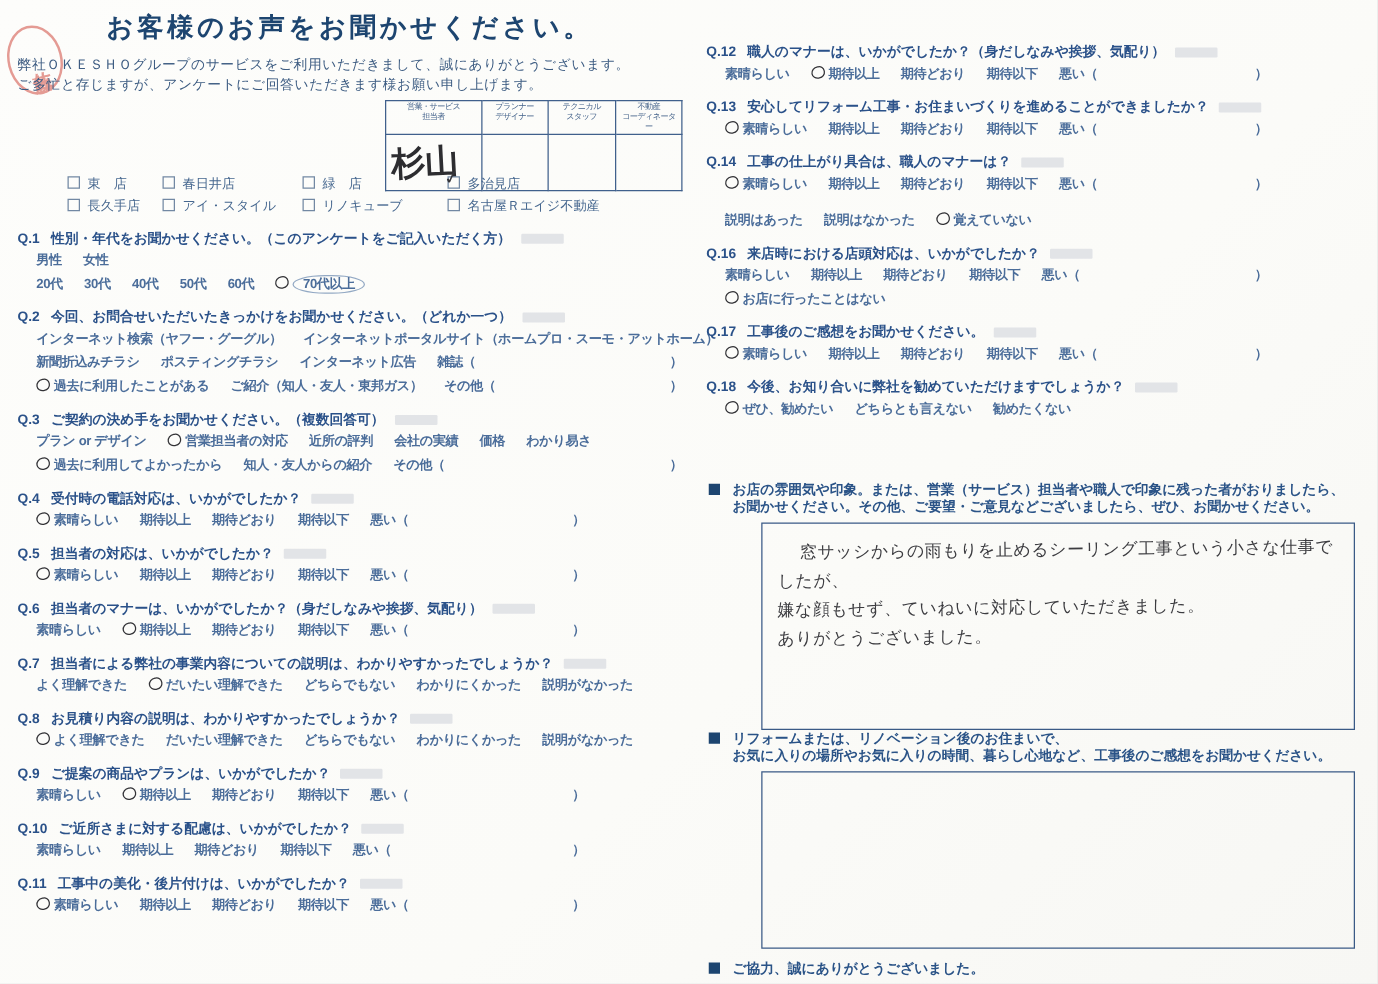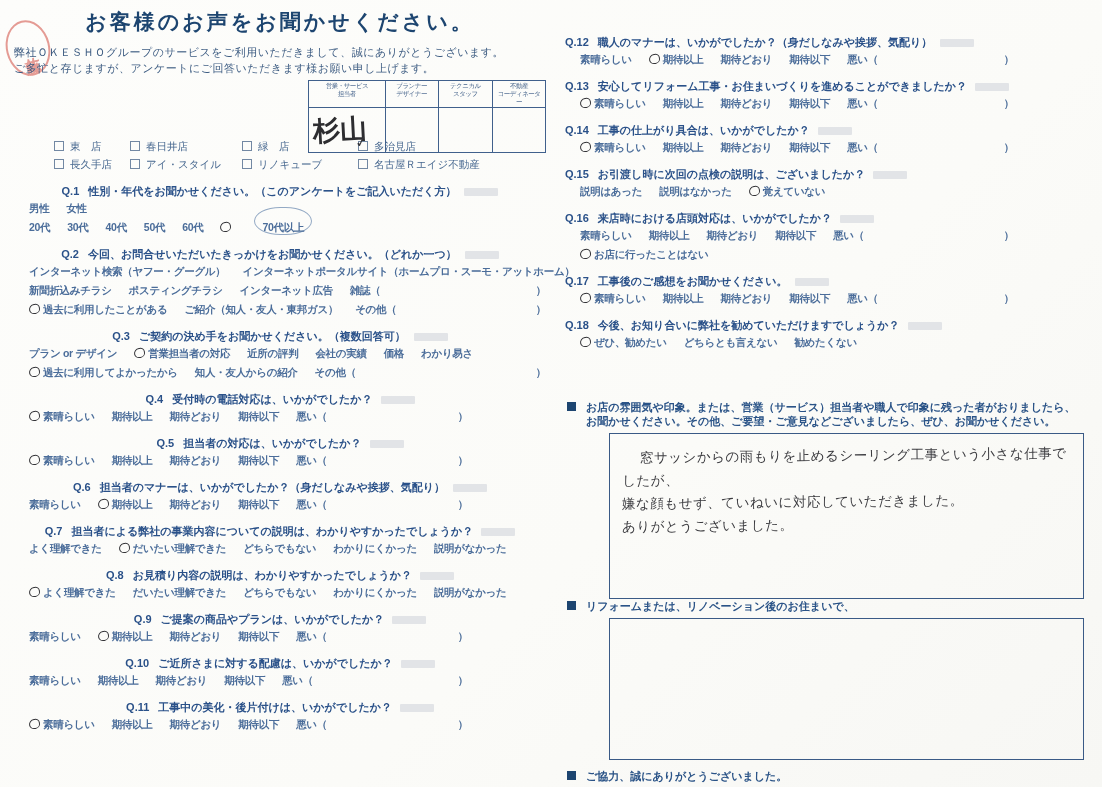--- a/index.html
+++ b/index.html
@@ -26,33 +26,33 @@
   .hand-name{display:inline-block;font-size:27px;font-weight:600;color:#2d2d30;transform:rotate(-3deg);
              font-family:"DejaVu Sans",sans-serif;margin:3px 0 0 2px;}
   
   .stores{position:absolute;left:40px;top:132px;display:grid;grid-template-columns:76px 112px 116px auto;
           grid-row-gap:4px;font-size:10.5px;color:#46678f;}
   .store{position:relative;white-space:nowrap;}
   .cbox{display:inline-block;width:8px;height:8px;border:1px solid #7288a3;margin-right:6px;vertical-align:-1px;}
   .check{position:absolute;left:-3px;top:-7px;font-size:15px;font-weight:bold;color:#36363b;transform:rotate(-10deg);}
   
   .q-mount{position:absolute;left:0;width:100%;}
-  #left-qs{top:176px;text-align:center;}
+  #left-qs{top:176px;}
   #right-qs{position:relative;padding-top:5px;}
   .q{margin-bottom:10px;}
   .q-head{font-size:11px;line-height:15px;font-weight:bold;color:#2a5189;white-space:nowrap;}
   .q-head::after{content:"";display:inline-block;width:34px;height:8px;background:#e2e4e7;margin-left:8px;
                  vertical-align:middle;border-radius:1px;}
   .q-num{margin-right:9px;}
   .q-row{display:flex;align-items:baseline;padding-left:15px;line-height:19px;font-size:10.5px;
          letter-spacing:-0.3px;color:#4b6d9a;font-weight:bold;}
   .opt{margin-right:17px;white-space:nowrap;cursor:pointer;}
   .mark{display:inline-block;width:9px;height:8px;border:1.7px solid #323236;border-radius:55% 45% 50% 50%;
         margin-right:3px;vertical-align:-1px;transform:rotate(-10deg);}
-  .oval{border:1.4px solid #93a9c4;border-radius:50% / 55%;padding:13px 7px 1px;margin-left:20px;}
+  .oval{border:1.4px solid #93a9c4;border-radius:50% / 55%;padding:0 7px 1px;}
   .fill{flex:1;}
   .paren{color:#4b6d9a;}
   .paren.short{margin-right:78px;}
   
   .comments{margin-top:48px;}
   .c-head{display:flex;font-size:11px;line-height:14px;font-weight:bold;color:#2a5387;}
   .bullet{width:9px;height:9px;background:#1d4570;margin:2px 10px 0 2px;flex:none;}
   .c-box{margin:5px 8px 0 44px;height:166px;border:1.3px solid #3a5a86;padding:10px 8px 0 12px;box-sizing:border-box;}
   .c-box.empty{height:142px;}
   .hw{font-size:13.5px;line-height:23px;color:#3c3c40;letter-spacing:0.5px;transform:rotate(-0.6deg);
@@ -290,33 +290,32 @@
             <span class="opt"><span class="mark"></span><span>素晴らしい</span></span>
             <span class="opt"><span>期待以上</span></span>
             <span class="opt"><span>期待どおり</span></span>
             <span class="opt"><span>期待以下</span></span>
             <span class="opt"><span>悪い（</span></span>
             <span class="fill"></span>
             <span class="paren short">）</span>
           </div>
         </div>
         <div class="q">
-          <div class="q-head"><span class="q-num">Q.14</span><span class="q-text">工事の仕上がり具合は、いかがでしたか？</span></div>
-          <div class="q-row">
-            <span class="opt"><span class="mark"></span><span>素晴らしい</span></span>
-            <span class="opt"><span>期待以上</span></span>
-            <span class="opt"><span>期待どおり</span></span>
-            <span class="opt"><span>期待以下</span></span>
-            <span class="opt"><span>悪い（</span></span>
-            <span class="fill"></span>
-            <span class="paren short">）</span>
-          </div>
-        </div>
-        <div class="q">
-          <div class="q-head"><span class="q-num">Q.15</span><span class="q-text">お引渡し時に次回の点検の説明は、ございましたか？</span></div>
+          <div class="q-head"><span class="q-num">Q.14</span><span class="q-text">工事の仕上がり具合は、職人のマナーは？</span></div>
+          <div class="q-row">
+            <span class="opt"><span class="mark"></span><span>素晴らしい</span></span>
+            <span class="opt"><span>期待以上</span></span>
+            <span class="opt"><span>期待どおり</span></span>
+            <span class="opt"><span>期待以下</span></span>
+            <span class="opt"><span>悪い（</span></span>
+            <span class="fill"></span>
+            <span class="paren short">）</span>
+          </div>
+        </div>
+        <div class="q">
           <div class="q-row">
             <span class="opt"><span>説明はあった</span></span>
             <span class="opt"><span>説明はなかった</span></span>
             <span class="opt"><span class="mark"></span><span>覚えていない</span></span>
           </div>
         </div>
         <div class="q">
           <div class="q-head"><span class="q-num">Q.16</span><span class="q-text">来店時における店頭対応は、いかがでしたか？</span></div>
           <div class="q-row">
             <span class="opt"><span>素晴らしい</span></span>
@@ -364,20 +363,21 @@
       <div class="c-box">
         <div class="hw l1">窓サッシからの雨もりを止めるシーリング工事という小さな仕事でしたが、</div>
         <div class="hw">嫌な顔もせず、ていねいに対応していただきました。</div>
         <div class="hw">ありがとうございました。</div>
       </div>
 
       <div class="c-head sec2">
         <span class="bullet"></span>
         <span>
           <span>リフォームまたは、リノベーション後のお住まいで、</span><br>
+          <span>お気に入りの場所やお気に入りの時間、暮らし心地など、工事後のご感想をお聞かせください。</span>
         </span>
       </div>
       <div class="c-box empty"></div>
 
       <div class="c-head closing">
         <span class="bullet"></span>
         <span>ご協力、誠にありがとうございました。</span>
       </div>
     </div>
   </div>

